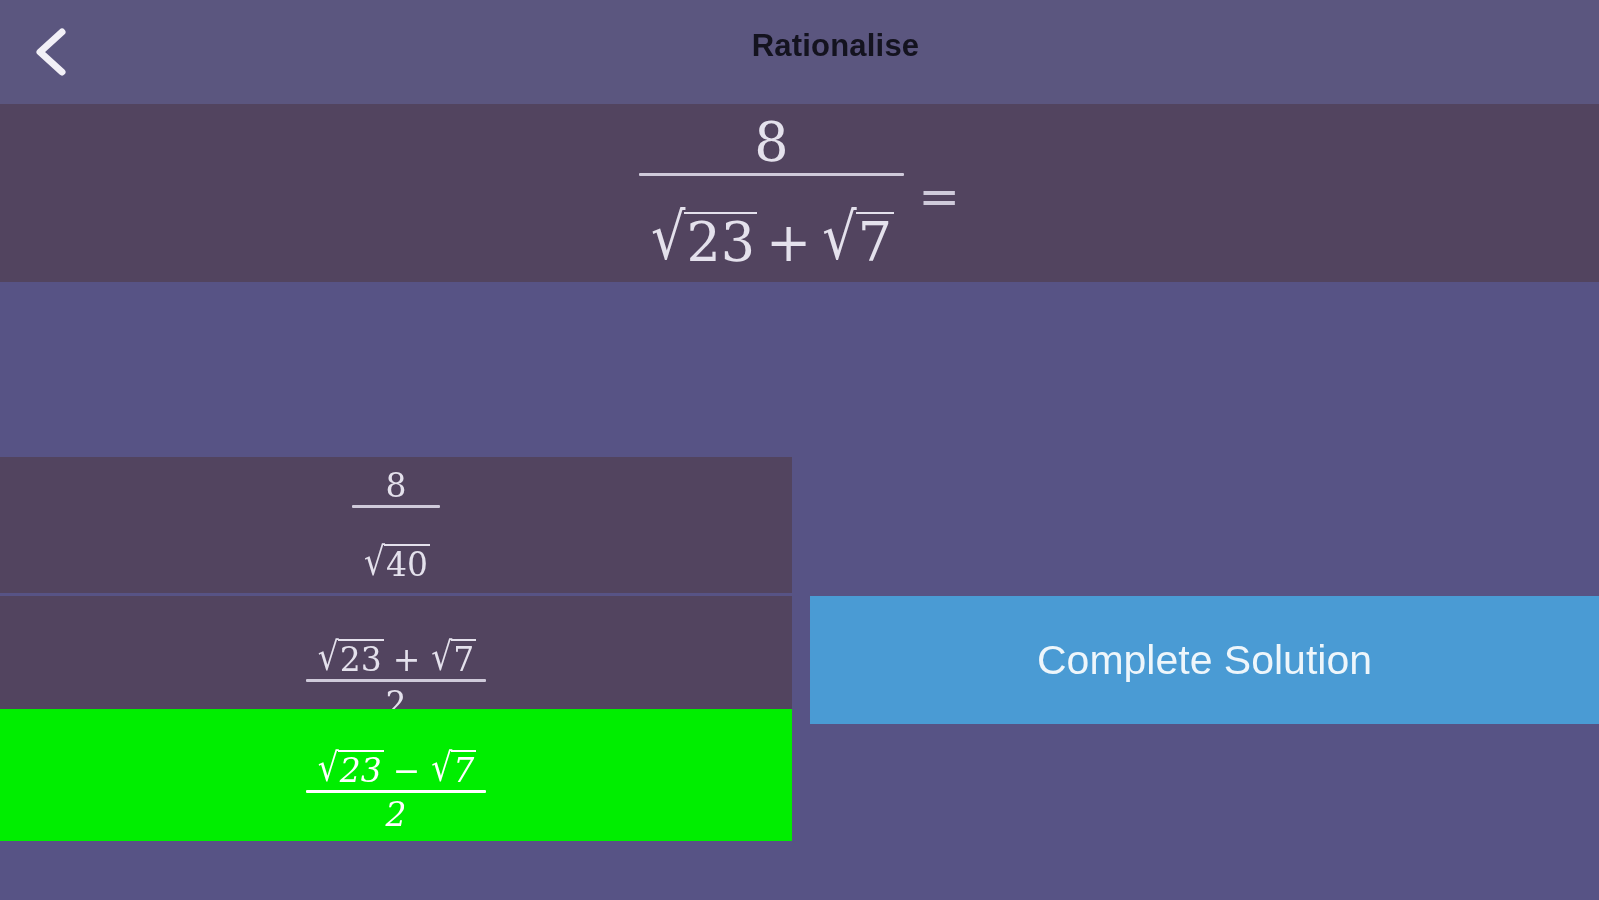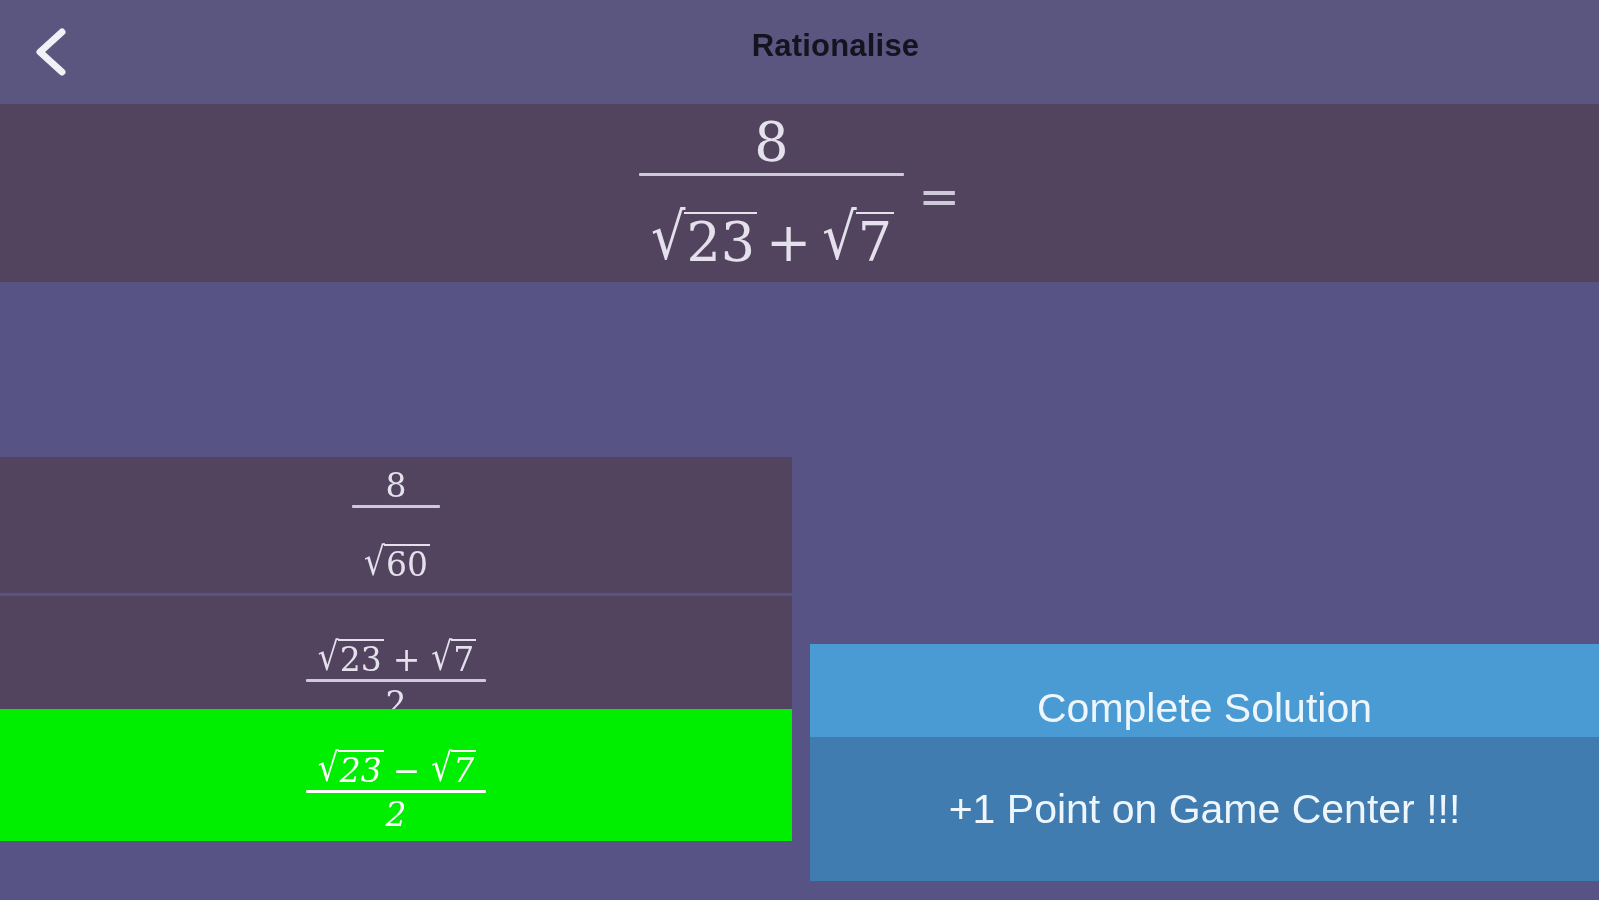--- a/index.html
+++ b/index.html
@@ -151,21 +151,21 @@
     width: 789px;
     display: flex;
     align-items: center;
     justify-content: center;
     color: #eef6fb;
     font-size: 41px;
     font-family: "Liberation Sans", sans-serif;
     cursor: pointer;
   }
   #btn-0 { top: 457px; height: 124px; background: #3ececb; }
-  #btn-1 { top: 596px; height: 128px; background: #4a9bd4; margin-top: 48px; }
+  #btn-1 { top: 596px; height: 128px; background: #4a9bd4; }
   #btn-2 { top: 737px; height: 144px; background: #417cb0; }
 </style>
 </head>
 <body>
 
 <div id="app">
 
   <div id="header">
     <div id="back-btn">
       <span>
@@ -198,21 +198,21 @@
 
   <div id="answer-blank"></div>
 
   <div class="opt-row" id="opt-0">
     <span class="math">
       <span class="frac">
         <span class="num">8</span>
         <span class="bar"></span>
         <span class="den">
           <span class="rad">
-            <span class="surd">√</span><span class="radicand">60</span>
+            <span class="surd">√</span><span class="radicand">40</span>
           </span>
         </span>
       </span>
     </span>
   </div>
 
   <div class="opt-row" id="opt-1">
     <span class="math">
       <span class="frac">
         <span class="num">
@@ -238,15 +238,14 @@
             <span class="surd">√</span><span class="radicand">7</span>
           </span>
         </span>
         <span class="bar"></span>
         <span class="den">2</span>
       </span>
     </span>
   </div>
 
   <div class="act-btn" id="btn-1">Complete Solution</div>
-  <div class="act-btn" id="btn-2">+1 Point on Game Center !!!</div>
 
 </div>
 
 </body></html>

